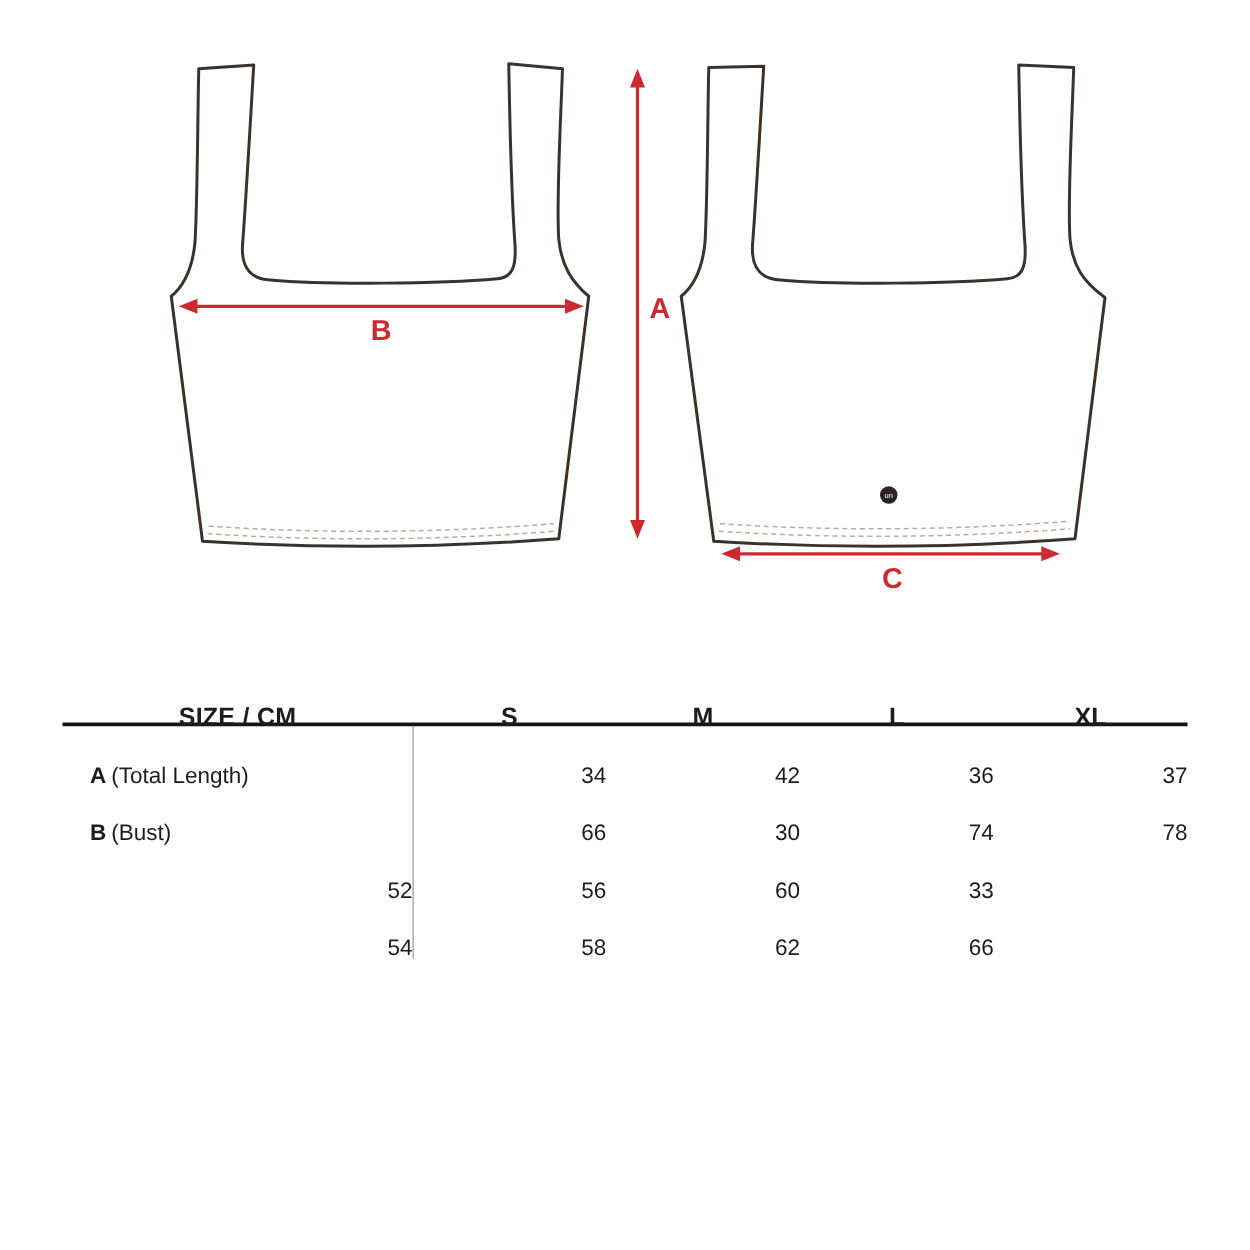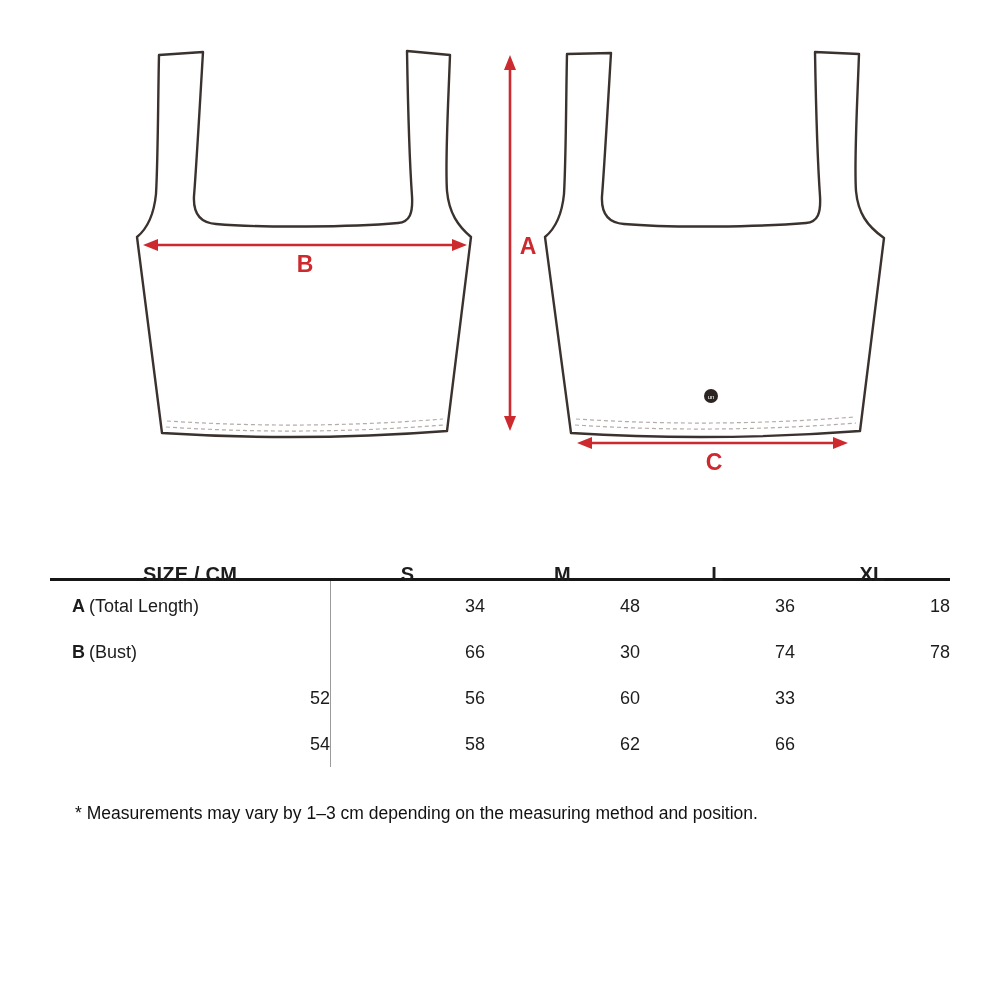--- a/index.html
+++ b/index.html
@@ -11,21 +11,21 @@
 
   
   .size-table { position:absolute; left:50px; top:530px; width:900px; }
   .trow {
     display:grid; grid-template-columns:280px repeat(4,1fr);
     align-items:center;
   }
   .thead { height:48px; border-bottom:3px solid #161616; }
   .th { text-align:center; font-weight:bold; font-size:20px; letter-spacing:0.2px;margin-top:33px; }
   .th.col0 { text-align:center; }
-  .tbody { padding-top:2px; }
+  .tbody { padding-top:16px; }
   .tbody .trow { height:46px; }
   .label-cell { text-align:left; padding-left:22px; font-size:18px; white-space:nowrap; }
   .label-cell b { margin-right:4px; }
   .val { text-align:right; font-size:18px; }
   .v-divider {
     position:absolute; left:280px; top:51px; width:1px; height:186px;
     background:#9b9b9b;
   }
 
   .footnote {
@@ -111,23 +111,23 @@
       <div class="th">L</div>
       <div class="th">XL</div>
     </div>
 
     <div class="tbody">
       <div class="trow">
         <div class="label-cell">
           <b>A</b><span>(Total Length)</span>
         </div>
         <div class="val">34</div>
-        <div class="val">48</div>
+        <div class="val">42</div>
         <div class="val">36</div>
-        <div class="val">18</div>
+        <div class="val">37</div>
       </div>
 
       <div class="trow">
         <div class="label-cell">
           <b>B</b><span>(Bust)</span>
         </div>
         <div class="val">66</div>
         <div class="val">30</div>
         <div class="val">74</div>
         <div class="val">78</div>
@@ -144,15 +144,14 @@
         <div class="val">54</div>
         <div class="val">58</div>
         <div class="val">62</div>
         <div class="val">66</div>
       </div>
     </div>
 
     <div class="v-divider"></div>
   </div>
 
-  <div class="footnote">* Measurements may vary by 1–3 cm depending on the measuring method and position.</div>
 
 </div>
 
 </body></html>

